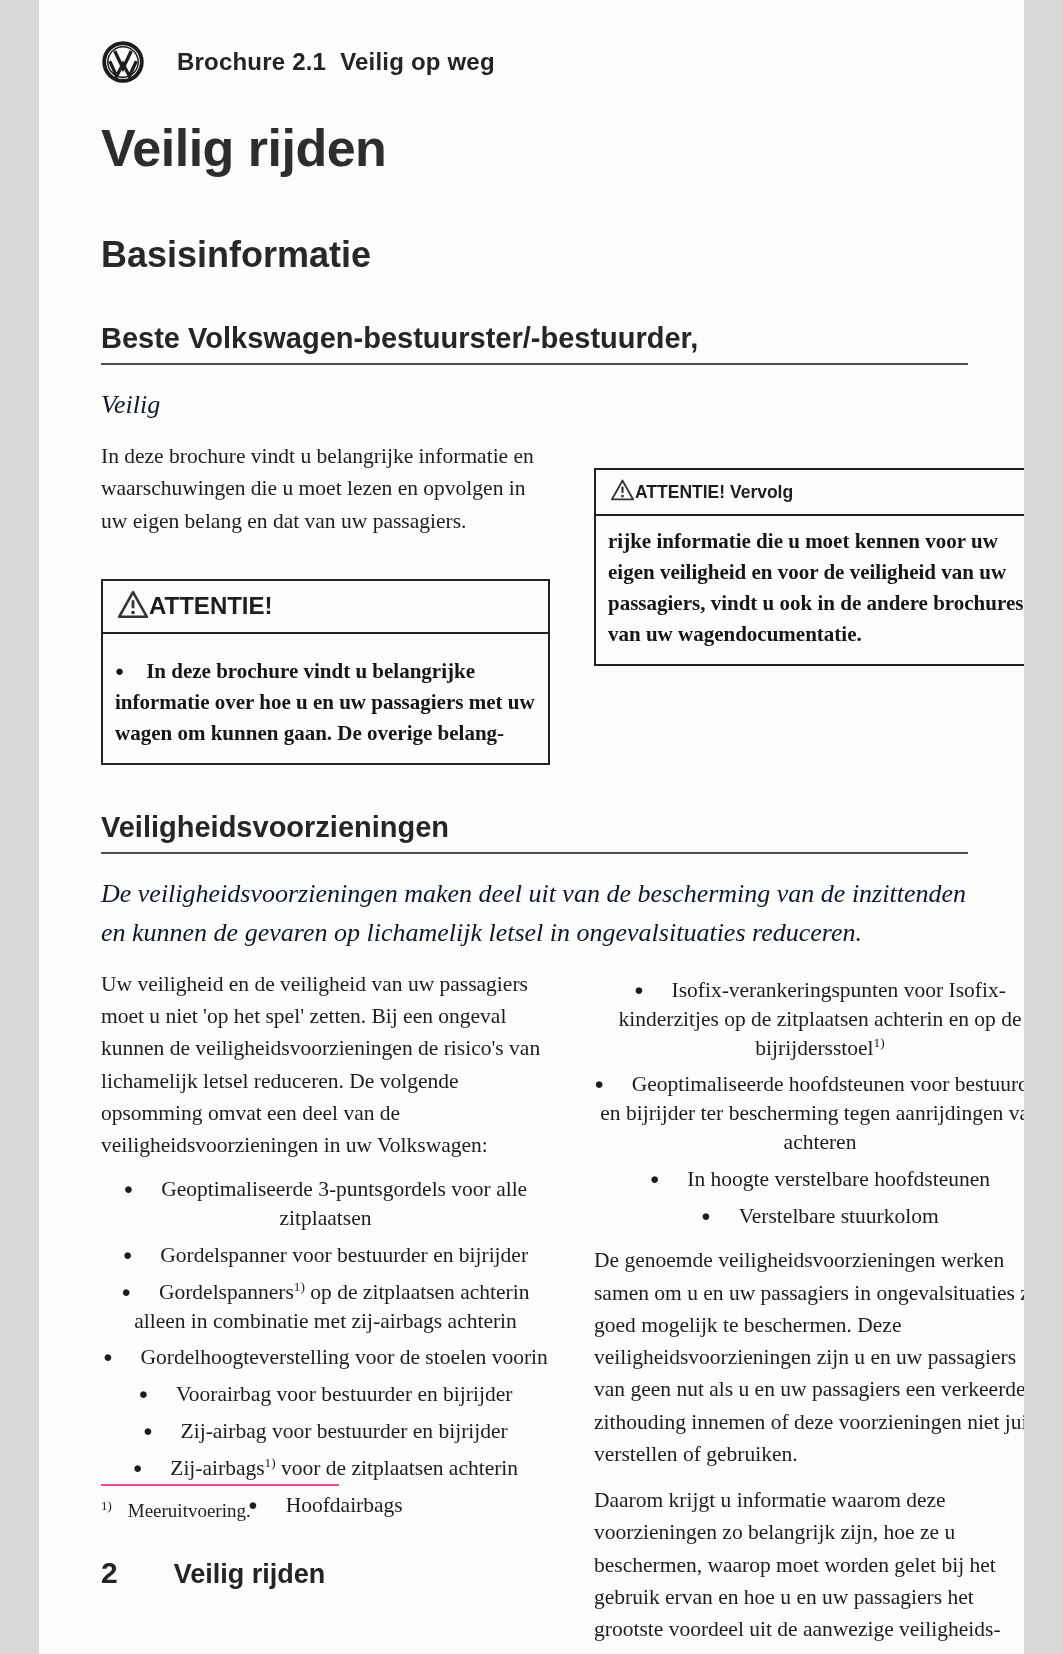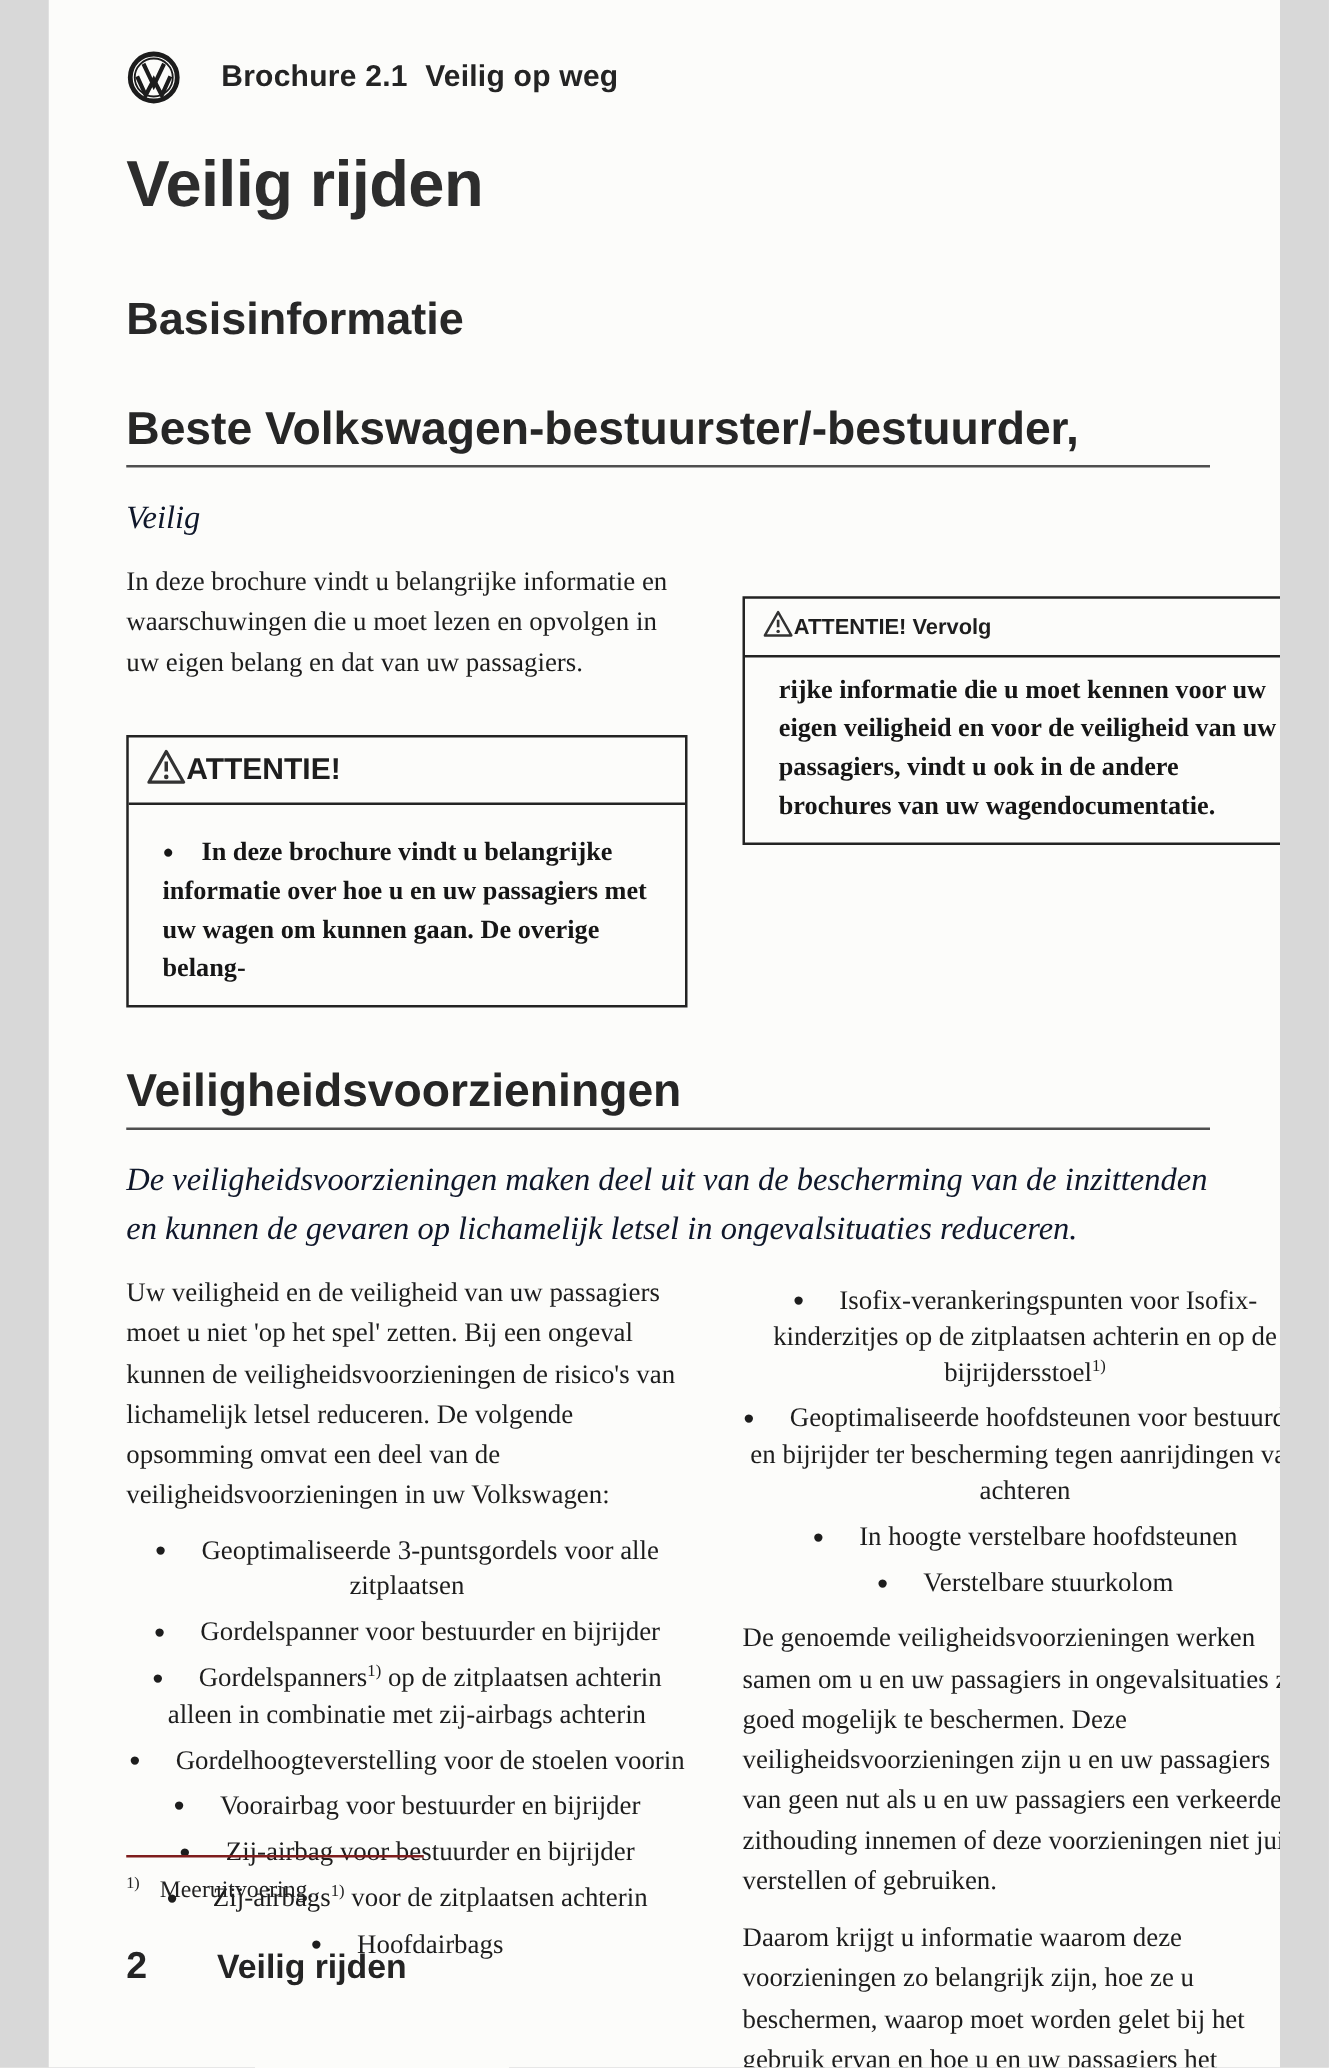--- a/index.html
+++ b/index.html
@@ -28,21 +28,21 @@
     font-size:52px;font-weight:700;color:#2d2d2d;
     margin:34px 0 0 0;letter-spacing:-0.5px;
   }
   h2{
     font-family:Liberation Sans, sans-serif;
     font-size:36px;font-weight:700;color:#282828;
     margin:56px 0 0 0;
   }
   h3{
     font-family:"Liberation Sans", sans-serif;
-    font-size:37px;font-weight:700;color:#262626;
+    font-size:29px;font-weight:700;color:#262626;
     margin:46px 0 0 0;padding-bottom:8px;
     border-bottom:2px solid #4f4f4f;
   }
   .lead-italic{
     font-style:italic;font-size:26px;color:#0f172a;
     margin:20px 0 0 0;line-height:1.5;
   }
   
   .cols{display:flex;gap:44px;margin-top:16px;align-items:flex-start;}
   .col-left{width:449px;flex:0 0 449px;}
@@ -56,41 +56,41 @@
   .warnbox.first{margin-top:42px;}
   .warnbox.cont{margin-top:28px;}
   .warnhead{
     display:flex;align-items:center;
     border-bottom:2px solid #232323;
     padding:9px 14px;
   }
   .warntitle{font-family:"Liberation Sans", sans-serif;font-weight:700;color:#1e1e1e;}
   .warntitle.lg{font-size:24px;}
   .warntitle.sm{font-size:17.5px;}
-  .warnbody{padding:10px 12px 14px 12px;margin-left:15px;}
+  .warnbody{padding:10px 12px 14px 12px;}
   .warnbody .warn-p,
   .warnbody .bullet-item{
     font-weight:700;font-size:21px;line-height:1.48;color:#161616;margin:0;
   }
   .warnbody .bullet-item{margin-top:12px;}
   .warnbody .warn-p + .bullet-item{margin-top:14px;}
   
   .bullets{margin-top:14px;text-align:center;}
   .bullet-item{font-size:21.5px;line-height:1.34;margin-top:8px;color:#1d1d1d;}
   .dot::before{content:"\25CF";font-size:0.72em;position:relative;top:-2px;}
   .dot{margin-right:28px;}
   .warnbody .dot{margin-right:22px;}
   sup.fn{font-size:0.62em;line-height:0;}
   
   .endmark{margin-left:8px;font-family:"DejaVu Sans", sans-serif;font-size:19px;}
   .contmark{float:right;font-family:"DejaVu Sans", sans-serif;font-size:21px;color:#111;}
   
   .footnote{
     position:absolute;left:62px;top:1484px;width:238px;
-    border-top:2px solid #7f1d1d;padding-top:12px;
+    border-top:2px solid #ec4899;padding-top:12px;
     font-size:19px;color:#222;
   }
   .footnote sup{font-size:0.68em;margin-right:16px;}
   .pagefooter{
     position:absolute;left:62px;top:1556px;
     display:flex;align-items:baseline;gap:56px;
     font-family:"Liberation Sans", sans-serif;font-weight:700;color:#242424;
   }
   .pageno{font-size:30px;}
   .foottitle{font-size:27px;}

